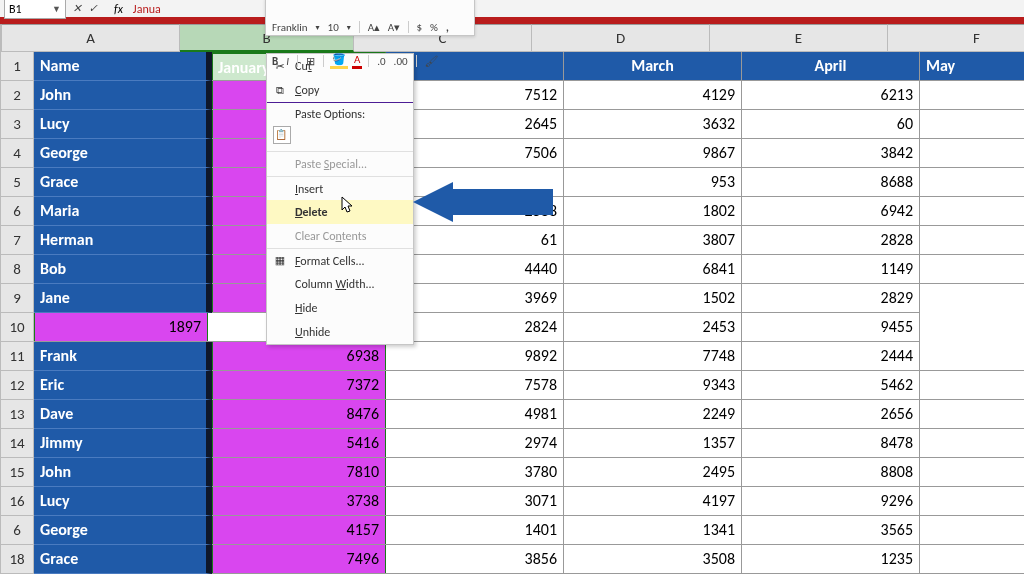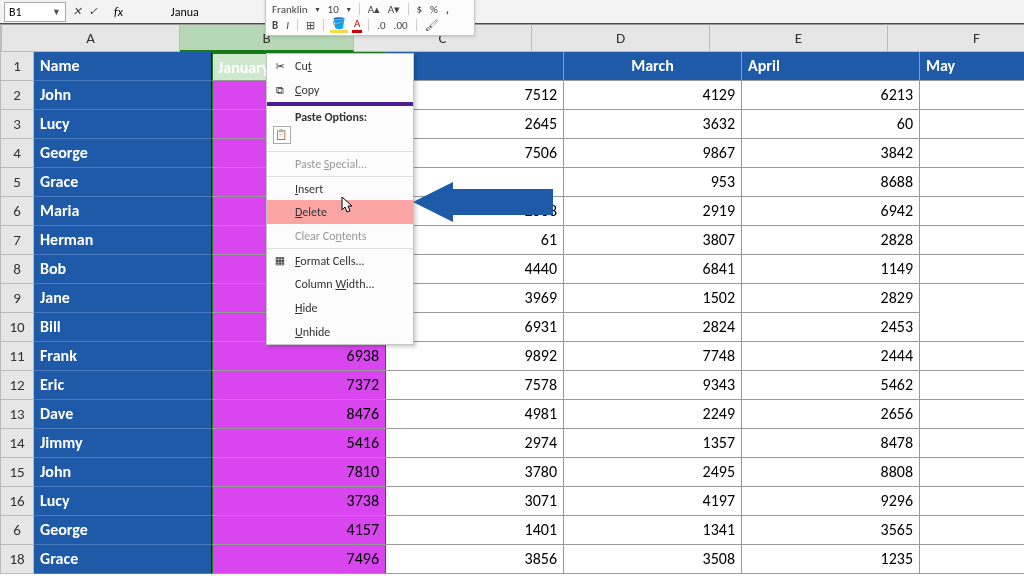--- a/index.html
+++ b/index.html
@@ -1,54 +1,54 @@
 <!DOCTYPE html>
 <html><head>
 <meta charset="utf-8">
 <style>
   * { box-sizing: border-box; margin: 0; padding: 0; }
   body { font-family: Calibri, Arial, sans-serif; font-size: 14px; background: #fff; width: 1024px; height: 576px; overflow: hidden; position: relative; }
   
-  .name-box-bar { display: flex; align-items: center; height: 24px; border-bottom: 1px solid #b91c1c; background: #f3f3f3; font-size: 12px; }
+  .name-box-bar { display: flex; align-items: center; height: 24px; border-bottom: 7px solid #b91c1c; background: #f3f3f3; font-size: 12px; }
   .name-box { width: 62px; height: 20px; border: 1px solid #aaa; background: #fff; margin: 2px 4px; padding: 0 4px; display: flex; align-items: center; justify-content: space-between; }
   .nb-dd { font-size: 9px; color: #555; }
   .fx-btn { width: 14px; height: 14px; font-style: italic; font-size: 11px; color: #444; text-align: center; margin-right: 2px; }
   .fx-label { margin: 0 6px 0 12px; font-style: italic; }
-  .formula-input { flex: 1; padding: 0 4px; color: #000000; margin-left: 38px; }
+  .formula-input { flex: 1; padding: 0 4px; color: #b91c1c; }
   
   .mini-toolbar { position: absolute; top: -2px; left: 265px; width: 210px; height: 38px; background: #fcfcfc; border: 1px solid #c6c6c6; box-shadow: 0 1px 3px rgba(0,0,0,0.15); font-size: 11px; padding: 2px 4px; z-index: 50; }
-  .mini-row { display: flex; align-items: center; gap: 4px; height: 16px; }
+  .mini-row { display: flex; align-items: center; gap: 4px; height: 16px; margin-top: 18px; }
   .mini-item { color: #444; padding: 0 2px; display: flex; align-items: center; }
   .mini-sep { width: 1px; height: 12px; background: #ccc; margin: 0 2px; }
   
   .sheet { width: 100%; }
   .corner { width: 34px; height: 28px; background: #e6e6e6; border: 1px solid #bbb; border-top: 1px solid #999; }
   .col-headers { display: flex; height: 28px; }
   .col-head { flex: 0 0 178px; background: #e6e6e6; border: 1px solid #bbb; border-left: none; border-top: 1px solid #999; text-align: center; line-height: 26px; font-size: 15px; color: #333; }
   .col-head.selected { background: #b7d8b7; border-bottom: 2px solid #1a7a1a; }
   .col-b { flex: 0 0 174px; }
   
   .rows { }
   .row { display: flex; height: 29px; }
   .row-head { flex: 0 0 34px; background: #e6e6e6; border: 1px solid #bbb; border-top: none; text-align: center; line-height: 28px; font-size: 15px; color: #333; }
   .cell { flex: 0 0 178px; border-right: 1px solid #999; border-bottom: 1px solid #999; padding: 0 6px; line-height: 28px; font-size: 16px; text-align: right; color: #000; background: #fff; }
   .cell.b { flex: 0 0 174px; }
-  .cell.name { background: #1f5aa8; color: #fff; font-weight: bold; text-align: left; border-right: 1px solid #0f172a; border-bottom: 1px solid #4a7bc0; }
+  .cell.name { background: #1f5aa8; color: #fff; font-weight: bold; text-align: left; border-right: 6px solid #0f172a; border-bottom: 1px solid #4a7bc0; }
   .cell.header { background: #1f5aa8; color: #fff; font-weight: bold; text-align: left; }
   .cell.b.sel { background: #d946ef; position: relative; }
   .cell.b.sel::before { content:''; position:absolute; left:0; top:0; bottom:0; width:1px; background:#1a7a1a; }
   .cell.b.sel::after { content:''; position:absolute; right:-1px; top:0; bottom:0; width:1px; background:#1a7a1a; }
   .cell.b.sel.hdr { background: #cde8cd; }
   .cell.b.top { border-top: 2px solid #1a7a1a; }
   
   .context-menu { position: absolute; top: 53px; left: 266px; width: 148px; background: #fcfcfc; border: 1px solid #c6c6c6; box-shadow: 2px 2px 4px rgba(0,0,0,0.2); font-size: 12px; z-index: 40; }
   .cm-item { display: flex; align-items: center; height: 24px; padding: 0 10px 0 28px; position: relative; color: #333; }
   .cm-item.disabled { color: #999; }
-  .cm-item.hover { background: #fca5a5; }
-  .cm-header { height: 22px; padding: 0 10px 0 28px; font-weight: bold; color: #333; line-height: 22px; border-top: 4px solid #4c1d95; }
+  .cm-item.hover { background: #fef9c3; font-weight: bold; }
+  .cm-header { height: 22px; padding: 0 10px 0 28px; font-weight: normal; color: #333; line-height: 22px; border-top: 1px solid #4c1d95; }
   .cm-icon { position: absolute; left: 6px; width: 14px; height: 14px; display: flex; align-items: center; justify-content: center; font-size: 11px; }
   .cm-paste-icon { position: absolute; left: 6px; top: 2px; width: 18px; height: 18px; border: 1px solid #aaa; background: #fff; font-size: 10px; text-align: center; line-height: 16px; }
   .cm-paste-row { height: 28px; border-bottom: 1px solid #e0e0e0; position: relative; }
   
   .arrow { position: absolute; top: 182px; left: 413px; z-index: 45; }
   .arrow-body { width: 100px; height: 26px; background: #1f5aa8; position: absolute; left: 40px; top: 7px; }
   .arrow-head { width: 0; height: 0; border-top: 20px solid transparent; border-bottom: 20px solid transparent; border-right: 40px solid #1f5aa8; position: absolute; left: 0; top: 0; }
   
   .cursor { position: absolute; top: 196px; left: 341px; z-index: 60; font-size: 14px; color: #000; }
   .und { text-decoration: underline; }
@@ -107,21 +107,21 @@
     <div class="col-head">E</div>
     <div class="col-head">F</div>
   </div>
   <div class="rows" id="rows-container">
       <div class="row">
         <div class="row-head">1</div>
         <div class="cell name" style="text-align: left;">Name</div>
         <div class="cell b sel hdr top header" style="text-align: left;">January</div>
         <div class="cell header" style="text-align: left;">ry</div>
         <div class="cell header" style="text-align: center;">March</div>
-        <div class="cell header" style="text-align: left;">April</div>
+        <div class="cell header" style="text-align: center;">April</div>
         <div class="cell header" style="text-align: left;">May</div>
       </div>
       <div class="row">
         <div class="row-head">2</div>
         <div class="cell name">John</div>
         <div class="cell b sel"></div>
         <div class="cell">7512</div>
         <div class="cell">4129</div>
         <div class="cell">6213</div>
         <div class="cell">9621</div>
@@ -151,21 +151,21 @@
         <div class="cell"></div>
         <div class="cell">953</div>
         <div class="cell">8688</div>
         <div class="cell">7346</div>
       </div>
       <div class="row">
         <div class="row-head">6</div>
         <div class="cell name">Maria</div>
         <div class="cell b sel"></div>
         <div class="cell">2588</div>
-        <div class="cell">2919</div>
+        <div class="cell">1802</div>
         <div class="cell">6942</div>
         <div class="cell">8710</div>
       </div>
       <div class="row">
         <div class="row-head">7</div>
         <div class="cell name">Herman</div>
         <div class="cell b sel"></div>
         <div class="cell">61</div>
         <div class="cell">3807</div>
         <div class="cell">2828</div>
@@ -183,21 +183,20 @@
       <div class="row">
         <div class="row-head">9</div>
         <div class="cell name">Jane</div>
         <div class="cell b sel"></div>
         <div class="cell">3969</div>
         <div class="cell">1502</div>
         <div class="cell">2829</div>
       </div>
       <div class="row">
         <div class="row-head">10</div>
-        <div class="cell name">Bill</div>
         <div class="cell b sel">1897</div>
         <div class="cell">6931</div>
         <div class="cell">2824</div>
         <div class="cell">2453</div>
         <div class="cell">9455</div>
       </div>
       <div class="row">
         <div class="row-head">11</div>
         <div class="cell name">Frank</div>
         <div class="cell b sel">6938</div>

